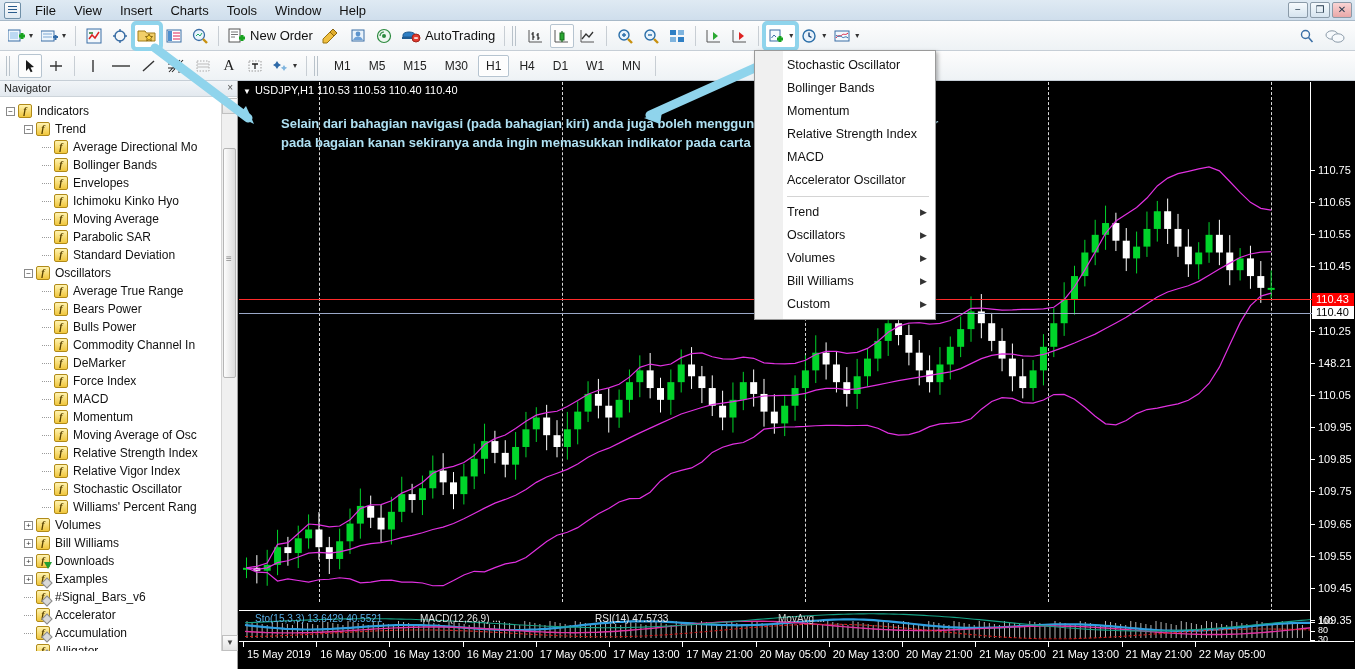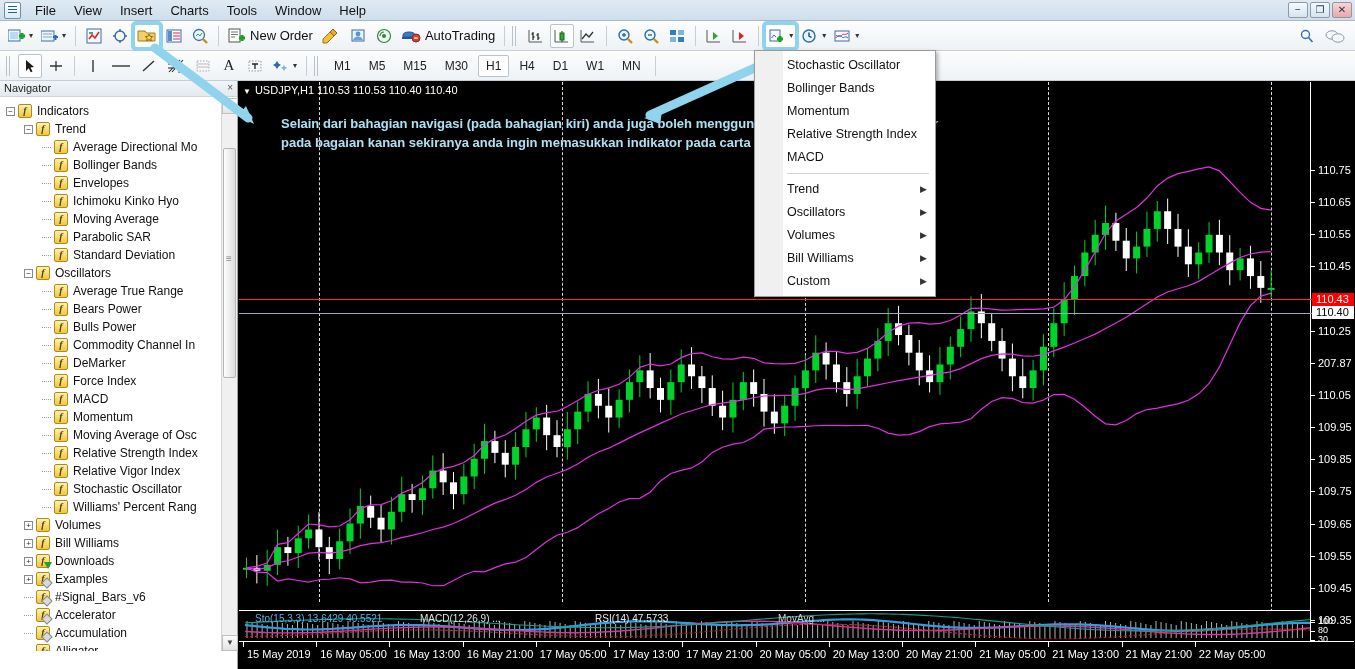--- a/index.html
+++ b/index.html
@@ -1101,21 +1101,21 @@
 
     <div class="annot">Selain dari bahagian navigasi (pada bahagian kiri) anda juga boleh menggunakan butang senarai indikator pada bagaian kanan sekiranya anda ingin memasukkan indikator pada carta anda</div>
 
     <div class="priceaxis" id="priceaxis">
         <div class="pa-tick" style="top: 82px;">110.75</div>
         <div class="pa-tick" style="top: 114.143px;">110.65</div>
         <div class="pa-tick" style="top: 146.286px;">110.55</div>
         <div class="pa-tick" style="top: 178.429px;">110.45</div>
         <div class="pa-tick" style="top: 210.571px;">110.35</div>
         <div class="pa-tick" style="top: 242.714px;">110.25</div>
-        <div class="pa-tick" style="top: 274.857px;">207.87</div>
+        <div class="pa-tick" style="top: 274.857px;">148.21</div>
         <div class="pa-tick" style="top: 307px;">110.05</div>
         <div class="pa-tick" style="top: 339.143px;">109.95</div>
         <div class="pa-tick" style="top: 371.286px;">109.85</div>
         <div class="pa-tick" style="top: 403.429px;">109.75</div>
         <div class="pa-tick" style="top: 435.571px;">109.65</div>
         <div class="pa-tick" style="top: 467.714px;">109.55</div>
         <div class="pa-tick" style="top: 499.857px;">109.45</div>
         <div class="pa-tick" style="top: 532px;">109.35</div>
         <div class="pa-bid" style="top: 211px;">110.43</div>
         <div class="pa-ask" style="top: 224px;">110.40</div>
@@ -1166,20 +1166,21 @@
   </svg>
 
   <div id="indmenu" style="position:absolute;left:754px;top:50px;width:182px;background:#fff;border:1px solid #9a9a9a;
               box-shadow:2px 2px 4px rgba(0,0,0,.3);z-index:20;padding:3px 0;">
     <div style="position:absolute;left:0;top:0;width:28px;height:100%;background:#f0f0f0;"></div>
   <div style="position: relative; height: 23px; line-height: 23px; padding-left: 32px; font-size: 12.5px; color: rgb(17, 17, 17); white-space: nowrap;"><span>Stochastic Oscillator</span></div>
       <div style="position: relative; height: 23px; line-height: 23px; padding-left: 32px; font-size: 12.5px; color: rgb(17, 17, 17); white-space: nowrap;"><span>Bollinger Bands</span></div>
       <div style="position: relative; height: 23px; line-height: 23px; padding-left: 32px; font-size: 12.5px; color: rgb(17, 17, 17); white-space: nowrap;"><span>Momentum</span></div>
       <div style="position: relative; height: 23px; line-height: 23px; padding-left: 32px; font-size: 12.5px; color: rgb(17, 17, 17); white-space: nowrap;"><span>Relative Strength Index</span></div>
       <div style="position: relative; height: 23px; line-height: 23px; padding-left: 32px; font-size: 12.5px; color: rgb(17, 17, 17); white-space: nowrap;"><span>MACD</span></div>
+      <div style="position: relative; height: 23px; line-height: 23px; padding-left: 32px; font-size: 12.5px; color: rgb(17, 17, 17); white-space: nowrap;"><span>Accelerator Oscillator</span></div>
       <div style="height: 1px; background: rgb(212, 212, 212); margin: 4px 6px 4px 32px; position: relative;"></div>
       <div style="position: relative; height: 23px; line-height: 23px; padding-left: 32px; font-size: 12.5px; color: rgb(17, 17, 17); white-space: nowrap;"><span>Trend</span><span style="position: absolute; right: 8px; top: 0px; font-size: 9px; color: rgb(51, 51, 51);">▶</span></div>
       <div style="position: relative; height: 23px; line-height: 23px; padding-left: 32px; font-size: 12.5px; color: rgb(17, 17, 17); white-space: nowrap;"><span>Oscillators</span><span style="position: absolute; right: 8px; top: 0px; font-size: 9px; color: rgb(51, 51, 51);">▶</span></div>
       <div style="position: relative; height: 23px; line-height: 23px; padding-left: 32px; font-size: 12.5px; color: rgb(17, 17, 17); white-space: nowrap;"><span>Volumes</span><span style="position: absolute; right: 8px; top: 0px; font-size: 9px; color: rgb(51, 51, 51);">▶</span></div>
       <div style="position: relative; height: 23px; line-height: 23px; padding-left: 32px; font-size: 12.5px; color: rgb(17, 17, 17); white-space: nowrap;"><span>Bill Williams</span><span style="position: absolute; right: 8px; top: 0px; font-size: 9px; color: rgb(51, 51, 51);">▶</span></div>
       <div style="position: relative; height: 23px; line-height: 23px; padding-left: 32px; font-size: 12.5px; color: rgb(17, 17, 17); white-space: nowrap;"><span>Custom</span><span style="position: absolute; right: 8px; top: 0px; font-size: 9px; color: rgb(51, 51, 51);">▶</span></div>
     </div>
 
 </div>
 

